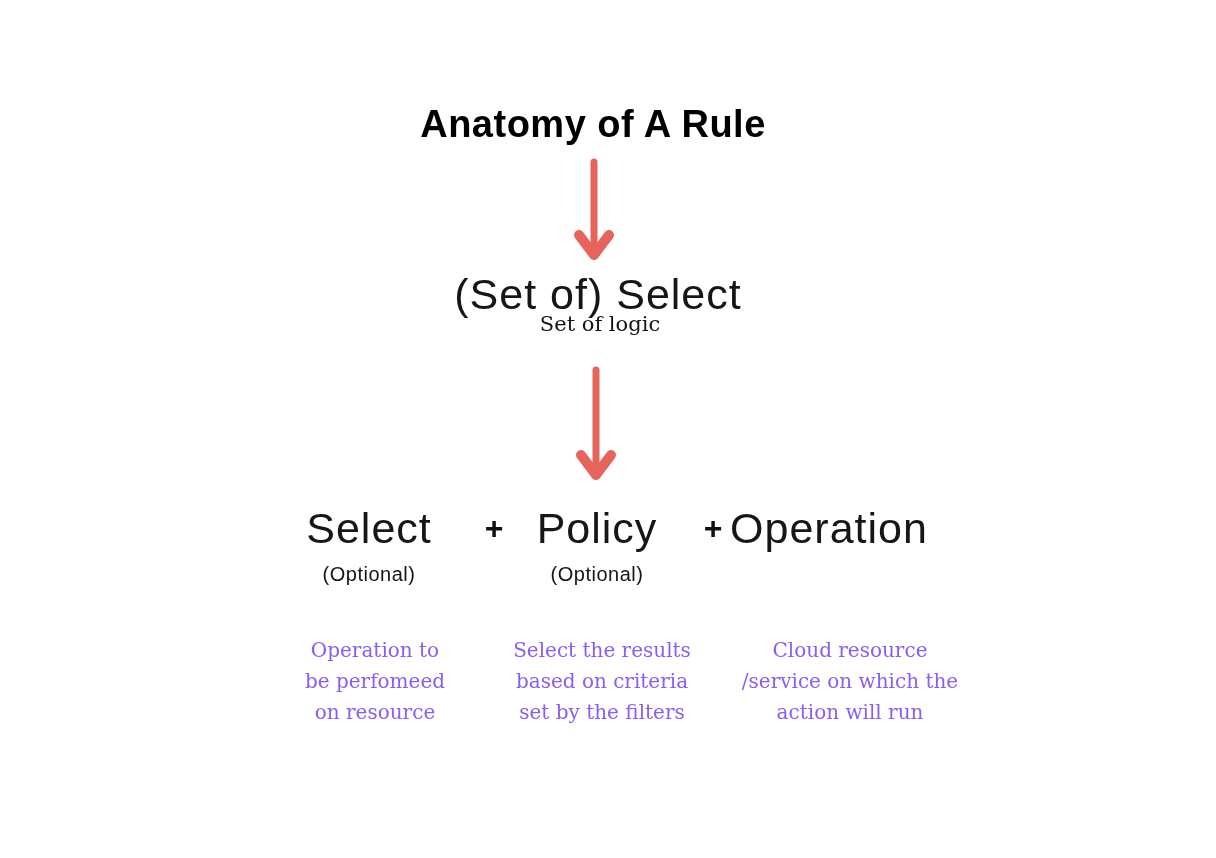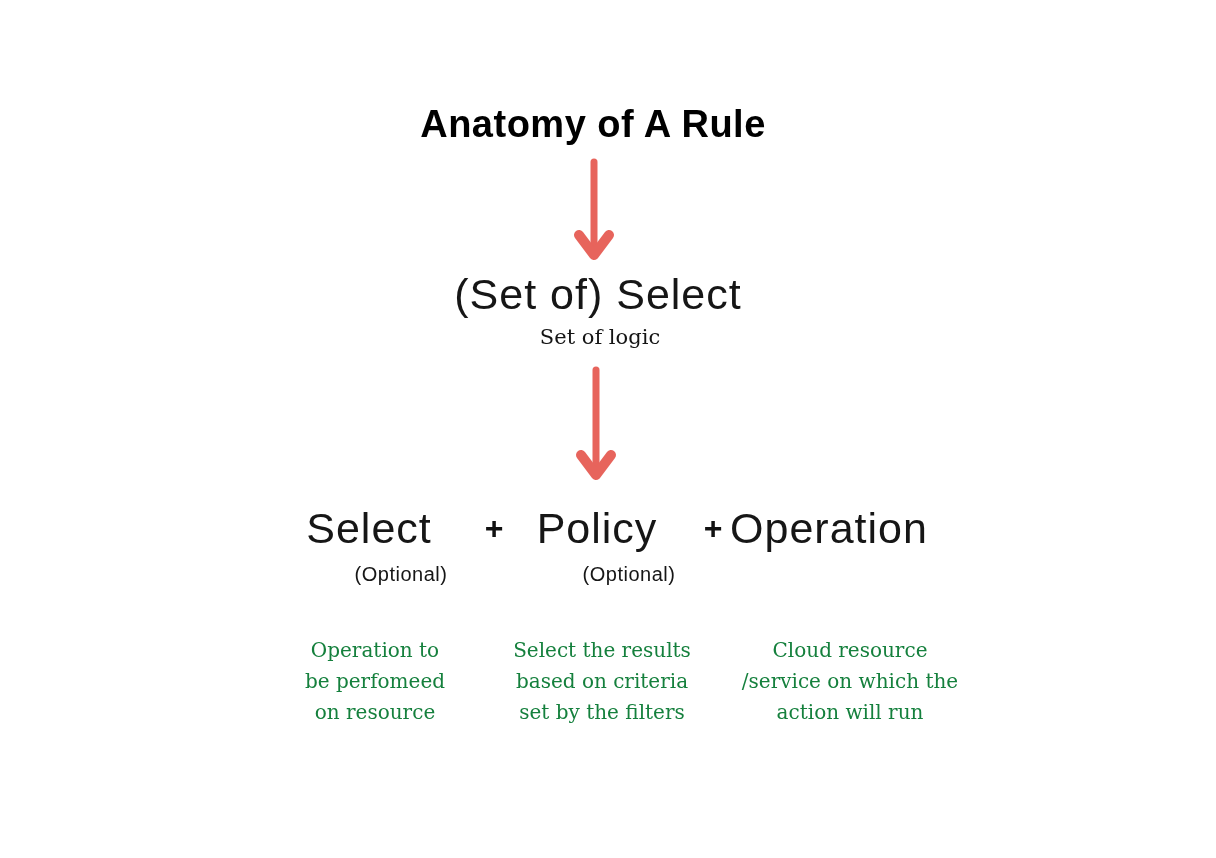--- a/index.html
+++ b/index.html
@@ -27,57 +27,56 @@
     font-size: 43px;
     letter-spacing: 1px;
     color: #161616;
   }
   .geo-small {
     font-family: "Liberation Sans", sans-serif;
     font-weight: 300;
     font-size: 20px;
     letter-spacing: 0.5px;
     color: #161616;
-    margin-left: 32px;
   }
   .plus {
     font-family: "Liberation Sans", sans-serif;
     font-weight: 700;
     font-size: 32px;
     color: #111111;
   }
   .serif-sub {
     font-family: "DejaVu Serif", serif;
     font-size: 21px;
     color: #141414;
   }
   .serif-desc {
     font-family: "DejaVu Serif", serif;
     font-size: 20px;
     line-height: 31px;
     text-align: center;
-    color: #15803d;
+    color: #8b5cf6;
     white-space: pre-line;
   }
   .arrow-svg { position: absolute; }
 </style>
 </head>
 <body>
 
 <div class="canvas">
 
   <div class="abs title" style="left:593px; top:103px;">Anatomy of A Rule</div>
 
   <svg class="arrow-svg" style="left:572px; top:158px;" width="44" height="104" viewBox="0 0 44 104">
     <line x1="22" y1="4" x2="22" y2="88" stroke-width="7" stroke-linecap="round" fill="none" stroke="#E7645C"></line>
     <path d="M7 77 L22 97 L37 77" stroke-width="10" stroke-linecap="round" stroke-linejoin="round" fill="none" stroke="#E7645C"></path>
   </svg>
 
   <div class="abs geo-big" style="left:598px; top:270px;">(Set of) Select</div>
-  <div class="abs serif-sub" style="left:600px; top:325px;">Set of logic</div>
+  <div class="abs serif-sub" style="left:600px; top:312px;">Set of logic</div>
 
   <svg class="arrow-svg" style="left:574px; top:366px;" width="44" height="116" viewBox="0 0 44 116">
     <line x1="22" y1="4" x2="22" y2="100" stroke-width="7" stroke-linecap="round" fill="none" stroke="#E7645C"></line>
     <path d="M7 89 L22 109 L37 89" stroke-width="10" stroke-linecap="round" stroke-linejoin="round" fill="none" stroke="#E7645C"></path>
   </svg>
 
   <div class="abs geo-big" style="left:369px; top:504px;">Select</div>
 
   <div class="abs plus" style="left:494px; top:510px;">+</div>
 

